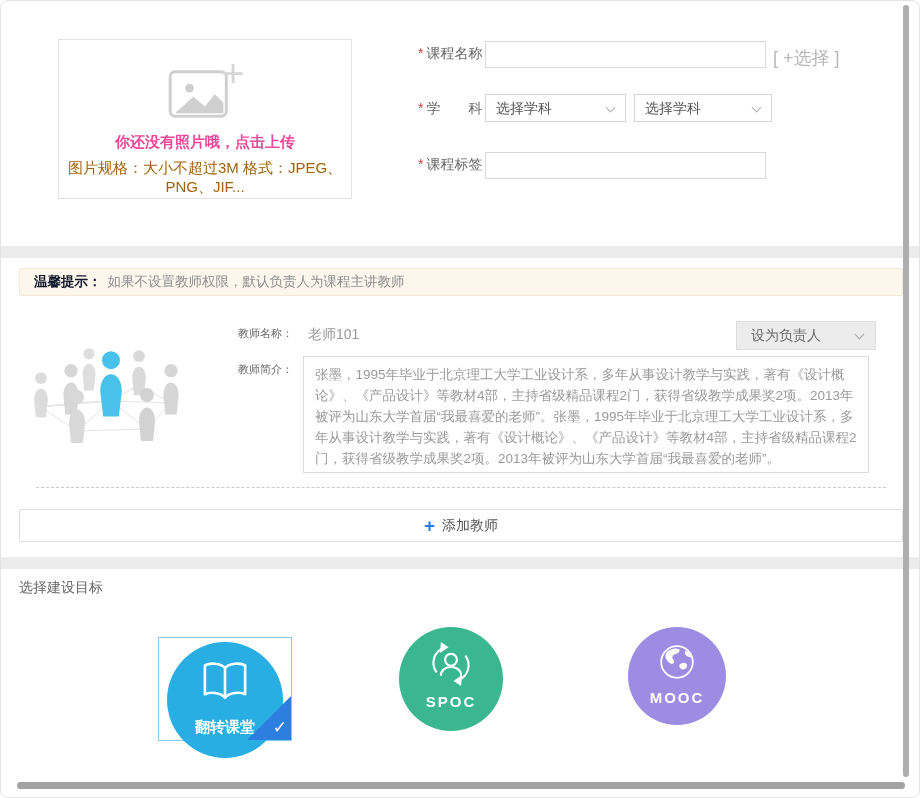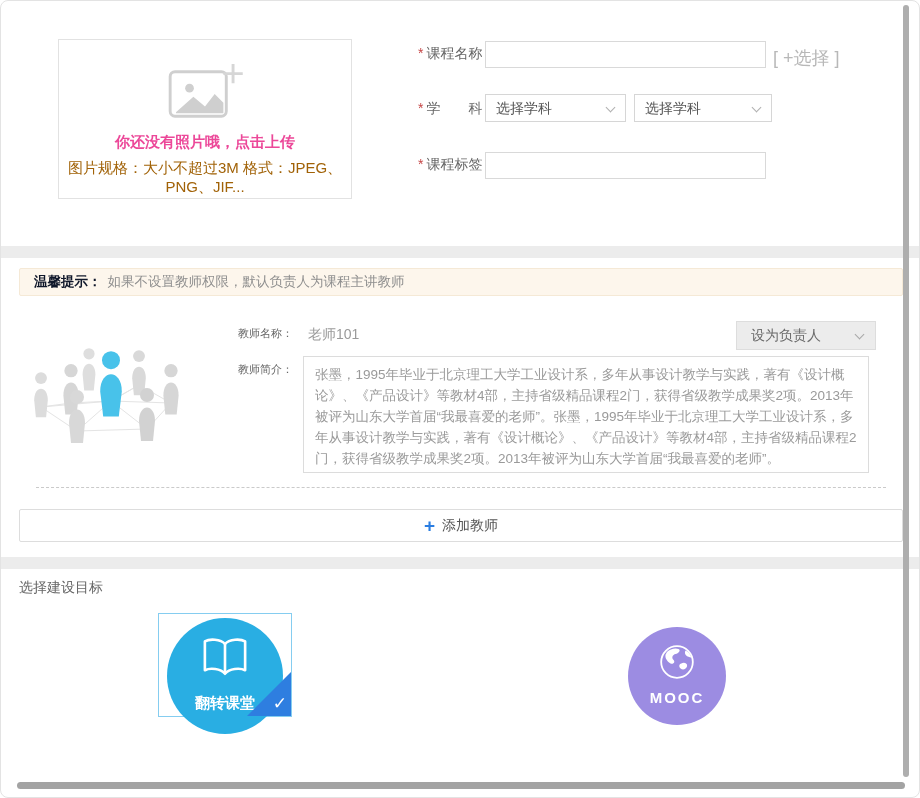--- a/index.html
+++ b/index.html
@@ -48,21 +48,21 @@
   .dashed { position:absolute; left:35px; top:486px; width:850px; border-top:1px dashed #cacaca; }
 
   .add-btn { position:absolute; left:18px; top:508px; width:884px; height:33px; background:#fff;
              border:1px solid #ddd; border-radius:2px; display:flex; align-items:center; justify-content:center;
              gap:7px; cursor:pointer; }
   .add-btn .plus { font-size:19px; font-weight:bold; line-height:1; }
   .add-btn .lbl  { font-size:14px; color:#555; }
 
   
   .goals-label { position:absolute; left:18px; top:578px; color:#666; font-size:14px; }
-  .goal-card { position:absolute; left:157px; top:612px; width:134px; height:104px; background:#fff;
+  .goal-card { position:absolute; left:157px; top:636px; width:134px; height:104px; background:#fff;
                border:1px solid; cursor:pointer; }
   .goal-circle { position:absolute; border-radius:50%; text-align:center; cursor:pointer; }
   .goal-circle .g-label { position:absolute; left:0; width:100%; text-align:center; color:#fff;
                           font-weight:bold; font-size:15px; }
   .corner { position:absolute; right:0; bottom:0; width:0; height:0;
             border-bottom:44px solid #2e7ee0; border-left:44px solid transparent; }
   .corner-check { position:absolute; right:4px; bottom:2px; color:#fff; font-size:17px; font-weight:bold; }
 
   
   .scrollbar { position:absolute; right:10px; top:4px; width:6px; height:772px;
@@ -197,20 +197,31 @@
       <svg width="56" height="46" viewBox="0 0 64 52" style="margin-top:17px;">
         <path d="M32 10 C27 4 14 4 9 7 L9 40 C15 37 27 38 32 44 C37 38 49 37 55 40 L55 7 C50 4 37 4 32 10 Z" fill="none" stroke="#fff" stroke-width="3" stroke-linejoin="round"></path>
         <path d="M32 10 L32 44" stroke="#fff" stroke-width="3" fill="none"></path>
       </svg>
       <div class="g-label" style="top:76px;">翻转课堂</div>
     </div>
     <div class="corner" style="border-bottom-color: rgb(46, 126, 224);"></div>
     <div class="corner-check">✓</div>
   </div>
 
+  <div class="goal-circle" style="left: 398px; top: 626px; width: 104px; height: 104px; background-color: rgb(59, 183, 143);">
+    <svg width="54" height="54" viewBox="0 0 64 64" style="margin-top:10px;">
+      <circle cx="32" cy="27" r="7" fill="none" stroke="#fff" stroke-width="2.5"></circle>
+      <path d="M20 46 C20 32 44 32 44 46" fill="none" stroke="#fff" stroke-width="2.5"></path>
+      <path d="M15 42 A19 19 0 0 1 23 13" fill="none" stroke="#fff" stroke-width="2.5"></path>
+      <polygon points="20,6 29,12 19,19" fill="#fff"></polygon>
+      <path d="M49 22 A19 19 0 0 1 41 51" fill="none" stroke="#fff" stroke-width="2.5"></path>
+      <polygon points="44,58 35,52 45,45" fill="#fff"></polygon>
+    </svg>
+    <div class="g-label" style="top:66px; letter-spacing:2px;">SPOC</div>
+  </div>
 
   <div class="goal-circle" style="left: 627px; top: 626px; width: 98px; height: 98px; background-color: rgb(156, 140, 226);">
     <svg width="46" height="46" viewBox="0 0 64 64" style="margin-top:12px;">
       <circle cx="32" cy="32" r="22" fill="none" stroke="#fff" stroke-width="2.5"></circle>
       <path d="M18 18 C22 14 30 12 34 14 C38 16 34 20 30 21 C26 22 24 26 27 29 C30 32 27 36 23 34 C19 32 15 27 16 22 Z" fill="#fff"></path>
       <path d="M38 34 C42 32 47 34 46 38 C45 42 40 44 37 41 C34 38 35 35 38 34 Z" fill="#fff"></path>
       <path d="M44 16 C48 18 51 22 52 26 L46 24 C43 22 42 18 44 16 Z" fill="#fff"></path>
     </svg>
     <div class="g-label" style="top:62px; letter-spacing:2px;">MOOC</div>
   </div>

